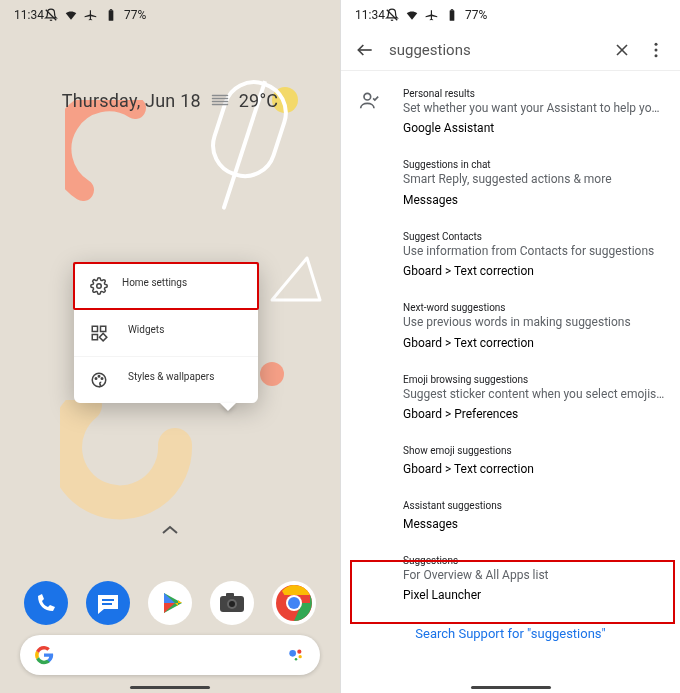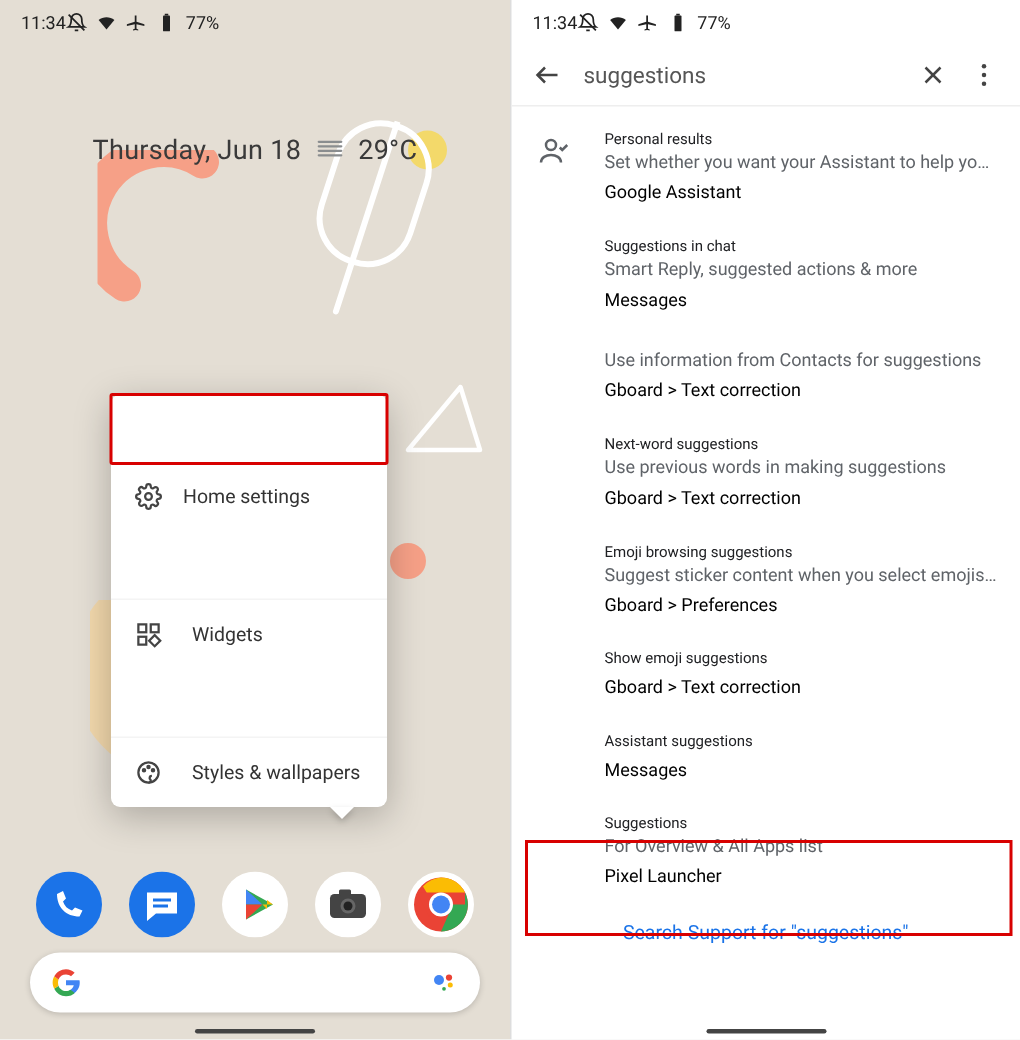--- a/index.html
+++ b/index.html
@@ -36,22 +36,22 @@
   .dateline .wx-icon svg { width: 18px; height: 14px; }
 
   
   .menu {
     position: absolute; top: 263px; left: 74px; width: 184px;
     background: #fff; border-radius: 6px;
     box-shadow: 0 6px 24px rgba(0,0,0,.25);
     z-index: 30;
   }
   .menu-row {
-    display: flex; align-items: center; gap: 14px;
-    padding: 14px 16px; font-size: 13px; color: #333; margin-top: 45px;
+    display: flex; gap: 14px;
+    padding: 14px 16px; font-size: 10px; color: #333;
   }
   .menu-row + .menu-row { border-top: 1px solid #f4f4f4; gap: 20px; }
   .menu-row svg { width: 18px; height: 18px; flex-shrink: 0; }
   .menu .highlight { border: 2.5px solid #d80000; border-radius: 2px; position: absolute; top: -1px; left: -1px; right: -1px; height: 48px; pointer-events: none; }
   .pointer-tri {
     position: absolute; bottom: -8px; right: 22px; width: 0; height: 0;
     border-left: 8px solid transparent; border-right: 8px solid transparent;
     border-top: 8px solid #fff;
     filter: drop-shadow(0 2px 2px rgba(0,0,0,.2));
   }
@@ -352,20 +352,21 @@
       <div class="title">Personal results</div>
       <div class="sub">Set whether you want your Assistant to help you with y..</div>
       <div class="path">Google Assistant</div>
     </div>
     <div class="result-row">
       <div class="title">Suggestions in chat</div>
       <div class="sub">Smart Reply, suggested actions &amp; more</div>
       <div class="path">Messages</div>
     </div>
     <div class="result-row">
+      <div class="title">Suggest Contacts</div>
       <div class="sub">Use information from Contacts for suggestions</div>
       <div class="path">Gboard &gt; Text correction</div>
     </div>
     <div class="result-row">
       <div class="title">Next-word suggestions</div>
       <div class="sub">Use previous words in making suggestions</div>
       <div class="path">Gboard &gt; Text correction</div>
     </div>
     <div class="result-row">
       <div class="title">Emoji browsing suggestions</div>

